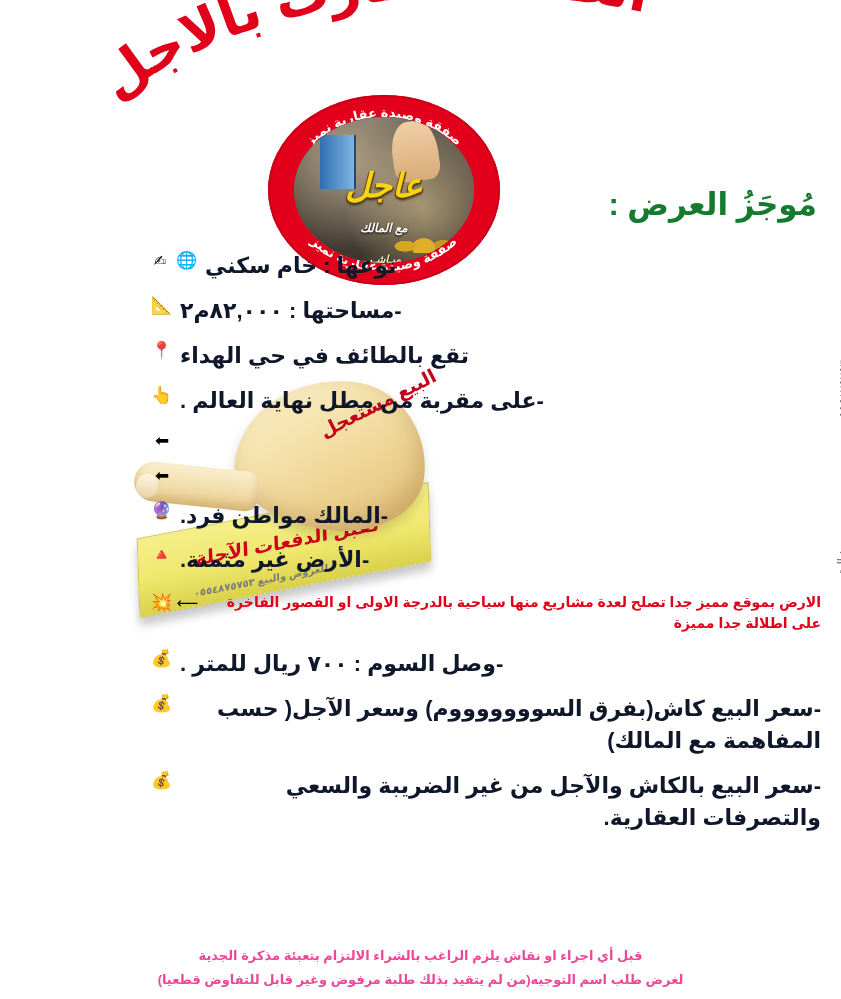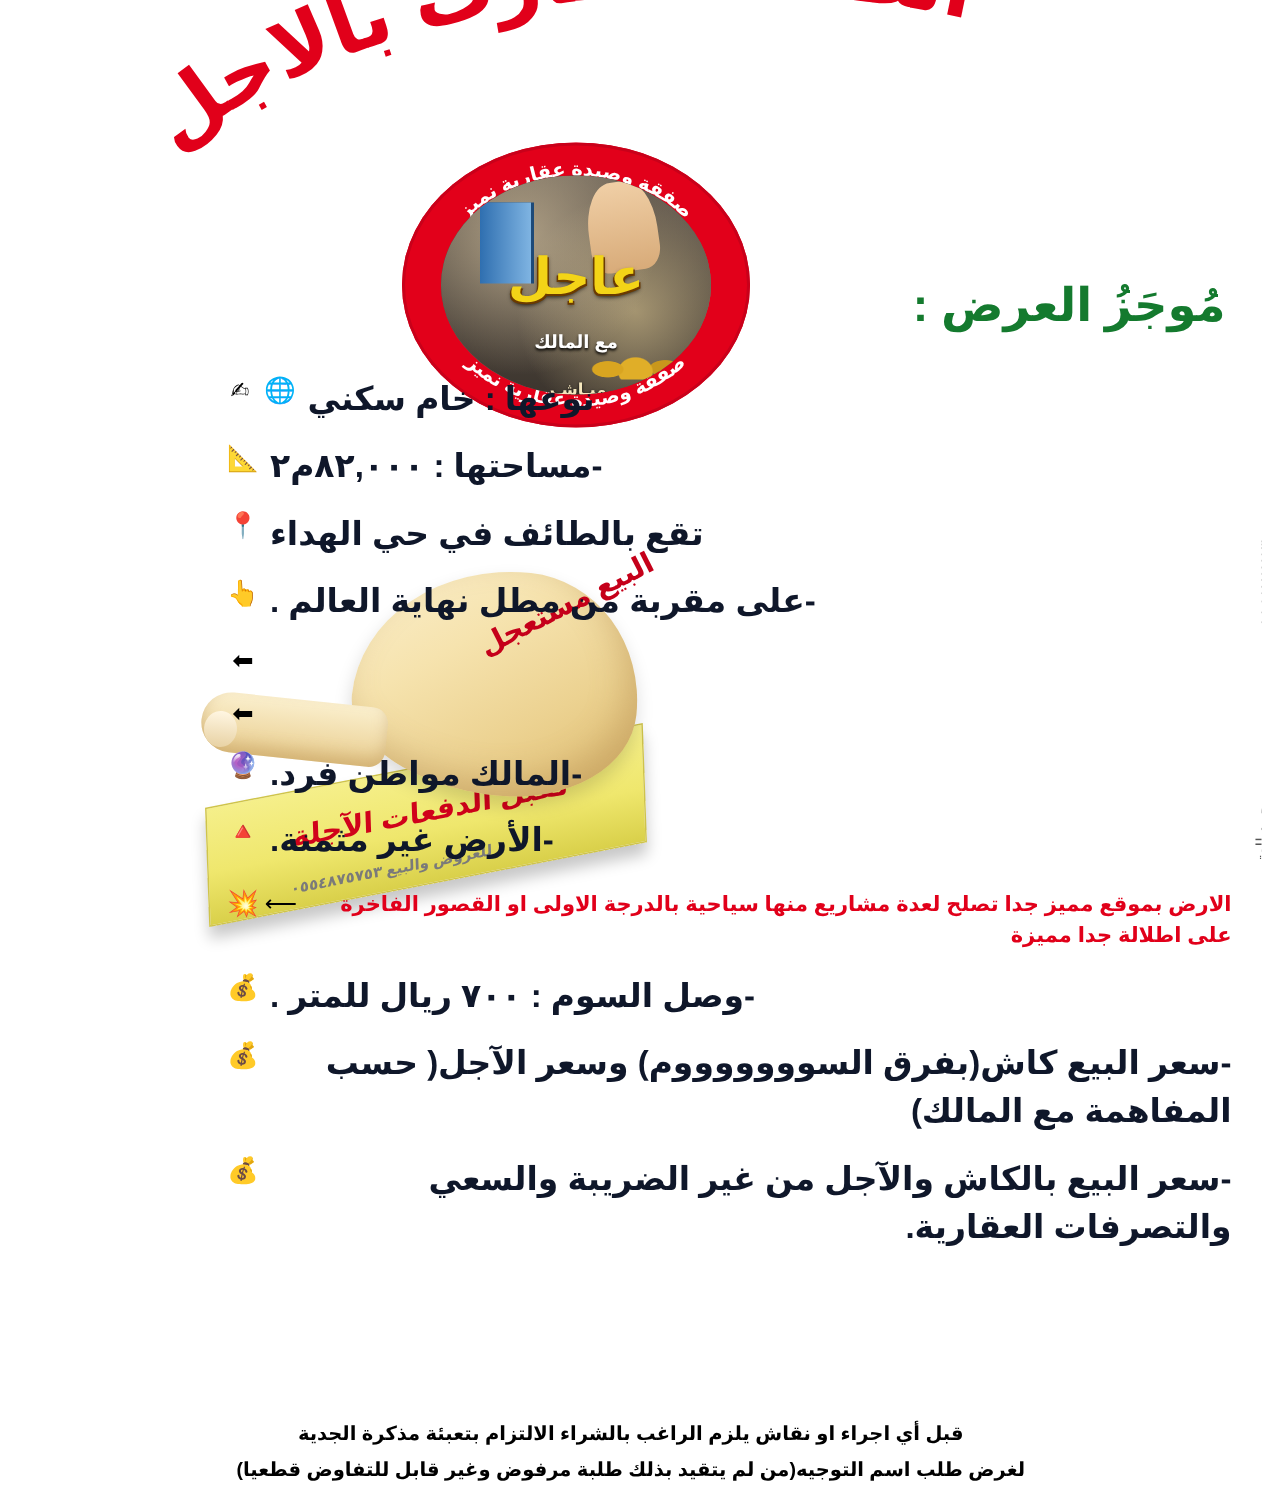--- a/index.html
+++ b/index.html
@@ -32,20 +32,21 @@
     position:absolute; inset:0;
     border-radius:50%;
     background:#e2001a;
     box-shadow:0 0 0 2px #c9001a inset;
   }
   .stamp-inner{
     position:absolute; left:26px; top:22px; right:26px; bottom:22px;
     border-radius:50%;
     background:linear-gradient(160deg,#2e2a26 0%,#55504a 40%,#8d8377 70%,#3a3530 100%);
     overflow:hidden;
+    font-style:italic;
   }
   .stamp-photo{
     position:absolute; inset:0;
     background:
       radial-gradient(circle at 30% 30%, rgba(240,220,180,.55), rgba(0,0,0,0) 55%),
       radial-gradient(circle at 72% 62%, rgba(210,190,140,.65), rgba(0,0,0,0) 50%),
       linear-gradient(to bottom,#6c6256 0%, #3c352e 100%);
   }
   .stamp-building{
     position:absolute; left:26px; top:18px; width:34px; height:54px;
@@ -174,21 +175,21 @@
     margin-top:16px; margin-bottom:14px;
   }
   .highlight .txt{color:#e1001a; font-size:14px; line-height:1.5;}
 
   
   .offer-list .indent{ padding-right:58px; }
 
   
   .footer{
     position:absolute; left:0; right:0; bottom:6px;
-    text-align:center; color:#000000; font-size:13px; font-weight:bold;
+    text-align:center; color:#ec4899; font-size:13px; font-weight:bold;
     line-height:1.9;
   }
 
   
   .side-num{
     position:absolute; right:4px; top:360px;
     transform:rotate(-90deg); transform-origin:right top;
     font-size:12px; color:#555; letter-spacing:2px; white-space:nowrap;
   }
   .side-name{

